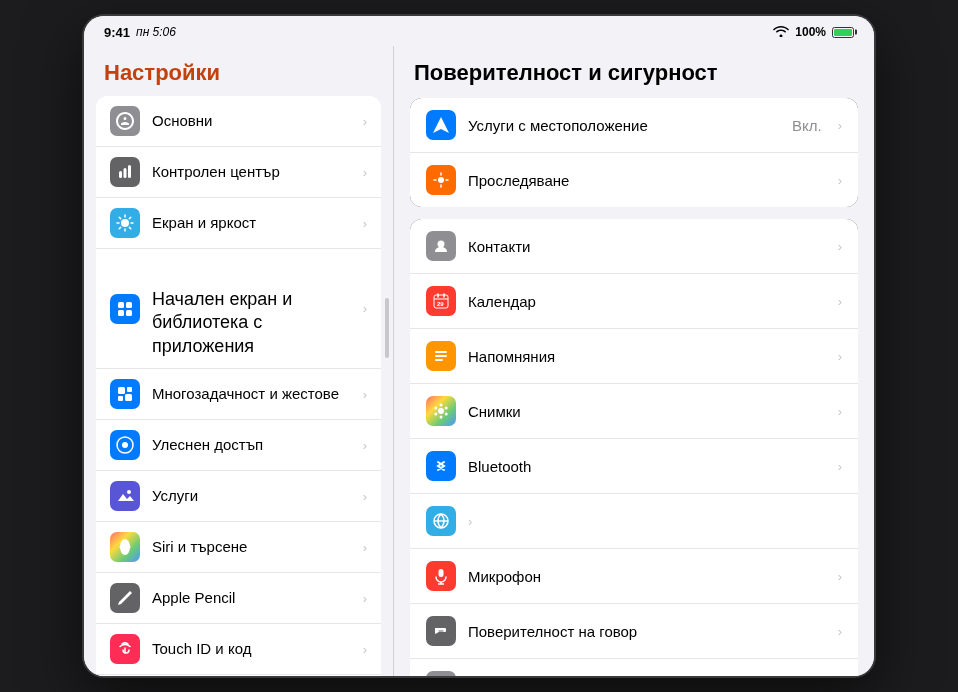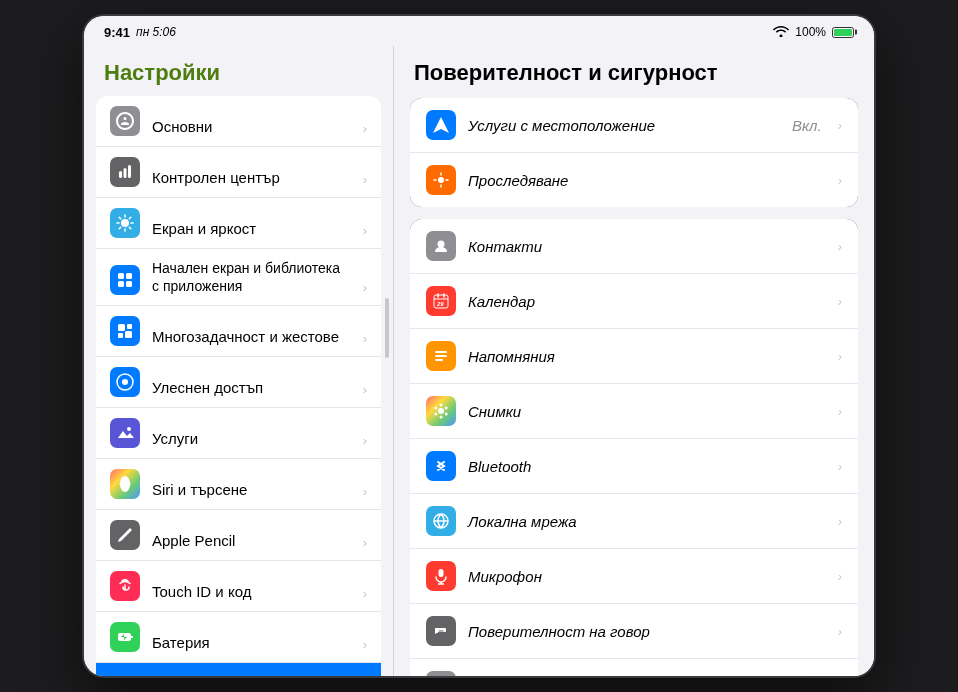--- a/index.html
+++ b/index.html
@@ -75,31 +75,31 @@
       width: 310px;
       flex-shrink: 0;
       background: #f2f2f7;
       overflow-y: auto;
       border-right: 1px solid #d1d1d6;
     }
     .sidebar-title {
       font-size: 22px;
       font-weight: 700;
       padding: 14px 20px 10px;
-      color: #4d7c0f;
+      color: #c2410c;
     }
     .sidebar-section {
       background: #fff;
       border-radius: 12px;
       margin: 0 12px 10px;
       overflow: hidden;
     }
     .sidebar-item {
       display: flex;
-      align-items: flex-end;
+      align-items: center;
       padding: 10px 14px;
       gap: 12px;
       cursor: pointer;
       border-bottom: 0.5px solid #e5e5ea;
       min-height: 44px;
       background: #fff;
       position: relative;
     }
     .sidebar-item:last-child { border-bottom: none; }
     .sidebar-item.active {
@@ -135,21 +135,20 @@
       font-weight: 700;
       padding: 14px 4px 12px;
       color: #000;
       text-align: left;
     }
     .settings-section {
       background: #404040;
       border-radius: 12px;
       margin-bottom: 12px;
       overflow: hidden;
-      font-style: italic;
     }
     .settings-row {
       display: flex;
       align-items: center;
       padding: 12px 16px;
       border-bottom: 0.5px solid #e5e5ea;
       min-height: 44px;
       cursor: pointer;
       gap: 12px;
       background: #fff;
@@ -202,21 +201,21 @@
       <span class="status-day">пн 5:06</span>
     </div>
     <div class="status-right">
       <span class="wifi-icon">
         <svg width="16" height="12" viewBox="0 0 16 12" fill="none">
           <path d="M8 9.5C8.83 9.5 9.5 10.17 9.5 11S8.83 12.5 8 12.5 6.5 11.83 6.5 11 7.17 9.5 8 9.5z" fill="#000"></path>
           <path d="M8 6C9.6 6 11.05 6.65 12.12 7.71L13.2 6.63C11.85 5.29 10.02 4.5 8 4.5S4.15 5.29 2.8 6.63L3.88 7.71C4.95 6.65 6.4 6 8 6z" fill="#000"></path>
           <path d="M8 2.5C10.76 2.5 13.24 3.62 15.03 5.42L16 4.45C13.92 2.36 11.11 1 8 1S2.08 2.36 0 4.45L0.97 5.42C2.76 3.62 5.24 2.5 8 2.5z" fill="#000"></path>
         </svg>
       </span>
-      <span style="font-size:12px;font-weight:400;">100%</span>
+      <span style="font-size:12px;font-weight:700;">100%</span>
       <span class="battery-bar">
           <span class="battery-fill"></span>
         </span>
     </div>
   </div>
 
   <div class="main-content">
 
     <div class="sidebar" style="position:relative;">
       <div class="sidebar-title">Настройки</div>
@@ -254,21 +253,21 @@
         </div>
         <div class="sidebar-item">
           <div class="item-icon" style="background:#007aff;">
             <svg width="18" height="18" viewBox="0 0 18 18" fill="white">
                 <rect x="2" y="2" width="6" height="6" rx="1.5"></rect>
                 <rect x="10" y="2" width="6" height="6" rx="1.5"></rect>
                 <rect x="2" y="10" width="6" height="6" rx="1.5"></rect>
                 <rect x="10" y="10" width="6" height="6" rx="1.5"></rect>
               </svg>
           </div>
-          <span class="item-label" style="font-size:14px;">Начален екран и библиотека с приложения</span>
+          <span class="item-label" style="font-size:18px;margin-top:29px;">Начален екран и библиотека с приложения</span>
           <span class="chevron-right">›</span>
         </div>
         <div class="sidebar-item">
           <div class="item-icon" style="background:#007aff;">
             <svg width="18" height="18" viewBox="0 0 18 18" fill="white">
                 <rect x="2" y="2" width="7" height="7" rx="1.5"></rect>
                 <rect x="9" y="9" width="7" height="7" rx="1.5"></rect>
                 <rect x="2" y="11" width="5" height="5" rx="1"></rect>
                 <rect x="11" y="2" width="5" height="5" rx="1"></rect>
               </svg>
@@ -437,21 +436,20 @@
         </div>
         <div class="settings-row">
           <div class="settings-icon" style="background:#32ade6;">
             <svg width="18" height="18" viewBox="0 0 18 18" fill="none" stroke="white" stroke-width="1.5">
                 <circle cx="9" cy="9" r="7"></circle>
                 <path d="M9 2C9 2 6 5 6 9s3 7 3 7"></path>
                 <path d="M9 2c0 0 3 3 3 7s-3 7-3 7"></path>
                 <path d="M2 9h14"></path>
               </svg>
           </div>
-          <span class="settings-label">Локална мрежа</span>
           <span class="settings-chevron">›</span>
         </div>
         <div class="settings-row">
           <div class="settings-icon" style="background:#ff3b30;">
             <svg width="18" height="18" viewBox="0 0 18 18" fill="white">
                 <rect x="6.5" y="2" width="5" height="8" rx="2.5"></rect>
                 <path d="M4 10a5 5 0 0010 0" stroke="white" stroke-width="1.5" fill="none" stroke-linecap="round"></path>
                 <line x1="9" y1="15" x2="9" y2="17" stroke="white" stroke-width="1.5"></line>
                 <line x1="6" y1="17" x2="12" y2="17" stroke="white" stroke-width="1.5"></line>
               </svg>

